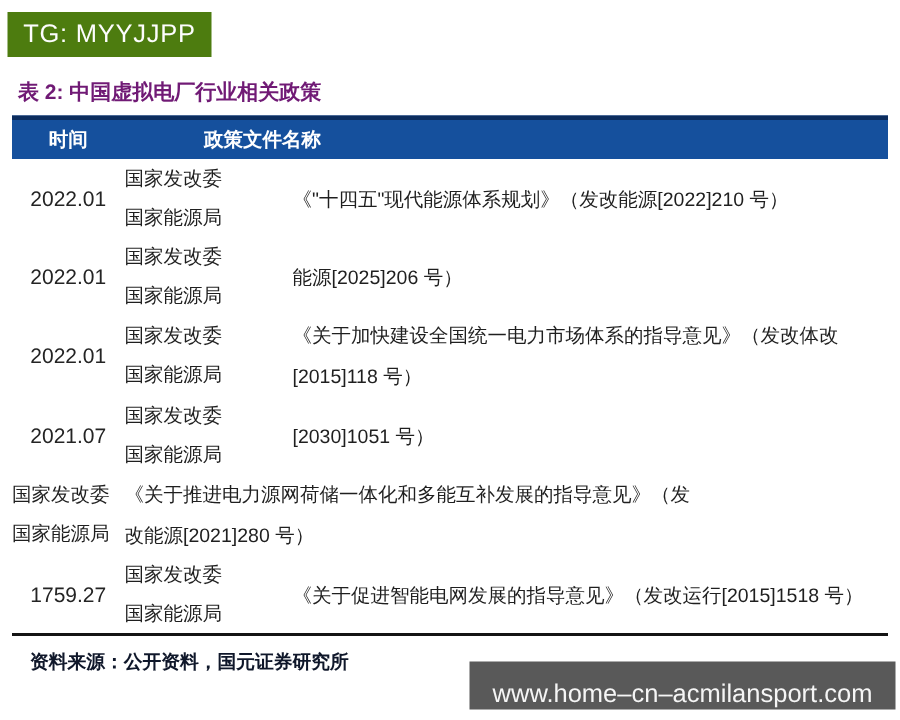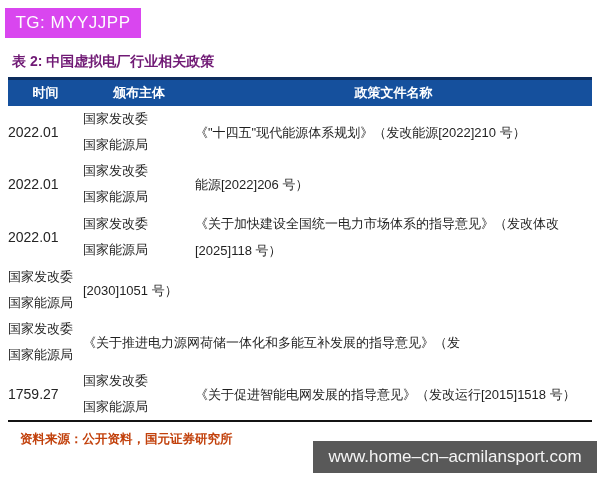--- a/index.html
+++ b/index.html
@@ -1,67 +1,66 @@
 <!DOCTYPE html>
 <html><head>
 <meta charset="utf-8">
 <style>
   html,body{margin:0;padding:0;}
   body{
     width:600px;height:480px;position:relative;background:#ffffff;overflow:hidden;
     font-family:"Liberation Sans",sans-serif;color:#1f1f1f;
   }
   .tg-bar{
-    position:absolute;left:5px;top:8px;width:136px;height:30px;background:#d946ef;
+    position:absolute;left:5px;top:8px;width:136px;height:30px;background:#4d7c0f;
     color:#fdfdfd;font-size:17px;display:flex;align-items:center;justify-content:center;
     letter-spacing:0.5px;
   }
   .doc{position:absolute;left:8px;right:8px;top:53px;}
   .table-title{
     color:#701a75;font-weight:bold;font-size:14px;margin:0 0 6px 4px;
     font-family:"Liberation Sans",sans-serif;
   }
   .thead{
     display:grid;grid-template-columns:75px 112px 1fr;
     background:#15509d;border-top:3px solid #0c2d5e;
-    color:#ffffff;font-weight:bold;font-size:13px;height:26px;align-items:center;
+    color:#ffffff;font-weight:bold;font-size:13px;height:26px;align-items:center;gap:36px;
   }
   .thead .th{text-align:center;}
   .tbody{border-bottom:2px solid #141414;}
   .trow{
     display:grid;grid-template-columns:75px 112px 1fr;
     min-height:51px;align-items:center;font-size:13px;
   }
-  .cell.date{text-align:left;font-size:14px;color:#242424;}
+  .cell.date{text-align:center;font-size:14px;color:#242424;}
   .cell.issuer div{line-height:26px;white-space:nowrap;}
   .cell.policy div{line-height:27px;white-space:nowrap;}
   .cell.policy div:empty,.cell.issuer div:empty{display:none;}
   .source-note{
-    margin:9px 0 0 12px;font-size:12.5px;font-weight:bold;color:#c2410c;
+    margin:9px 0 0 12px;font-size:12.5px;font-weight:bold;color:#0f172a;
     font-family:"DejaVu Serif","Liberation Serif",serif;
   }
   .site-bar{
     position:absolute;right:3px;bottom:7px;width:284px;height:32px;background:#595959;
-    color:#f5f5f5;font-size:17px;display:flex;align-items:center;justify-content:center;
+    color:#f5f5f5;font-size:17px;display:flex;align-items:flex-end;justify-content:center;
     white-space:nowrap;
   }
 </style>
 </head>
 <body>
 
 <div class="tg-bar">
   <span>TG: MYYJJPP</span>
 </div>
 
 <div class="doc">
   <div class="table-title">表 2: 中国虚拟电厂行业相关政策</div>
 
   <div class="thead">
     <div class="th">时间</div>
-    <div class="th">颁布主体</div>
     <div class="th">政策文件名称</div>
   </div>
 
   <div class="tbody">
 
     <div class="trow">
       <div class="cell date">2022.01</div>
       <div class="cell issuer">
         <div>国家发改委</div>
         <div>国家能源局</div>
@@ -72,53 +71,55 @@
       </div>
     </div>
 
     <div class="trow">
       <div class="cell date">2022.01</div>
       <div class="cell issuer">
         <div>国家发改委</div>
         <div>国家能源局</div>
       </div>
       <div class="cell policy">
-        <div>能源[2022]206 号）</div>
+        <div>能源[2025]206 号）</div>
       </div>
     </div>
 
     <div class="trow">
       <div class="cell date">2022.01</div>
       <div class="cell issuer">
         <div>国家发改委</div>
         <div>国家能源局</div>
       </div>
       <div class="cell policy">
         <div>《关于加快建设全国统一电力市场体系的指导意见》（发改体改</div>
-        <div>[2025]118 号）</div>
+        <div>[2015]118 号）</div>
       </div>
     </div>
 
     <div class="trow">
+      <div class="cell date">2021.07</div>
       <div class="cell issuer">
         <div>国家发改委</div>
         <div>国家能源局</div>
       </div>
       <div class="cell policy">
         <div>[2030]1051 号）</div>
       </div>
     </div>
 
     <div class="trow">
       <div class="cell issuer">
         <div>国家发改委</div>
         <div>国家能源局</div>
       </div>
       <div class="cell policy">
         <div>《关于推进电力源网荷储一体化和多能互补发展的指导意见》（发</div>
+        <div>改能源[2021]280 号）</div>
       </div>
     </div>
 
     <div class="trow">
       <div class="cell date">1759.27</div>
       <div class="cell issuer">
         <div>国家发改委</div>
         <div>国家能源局</div>
       </div>
       <div class="cell policy">

